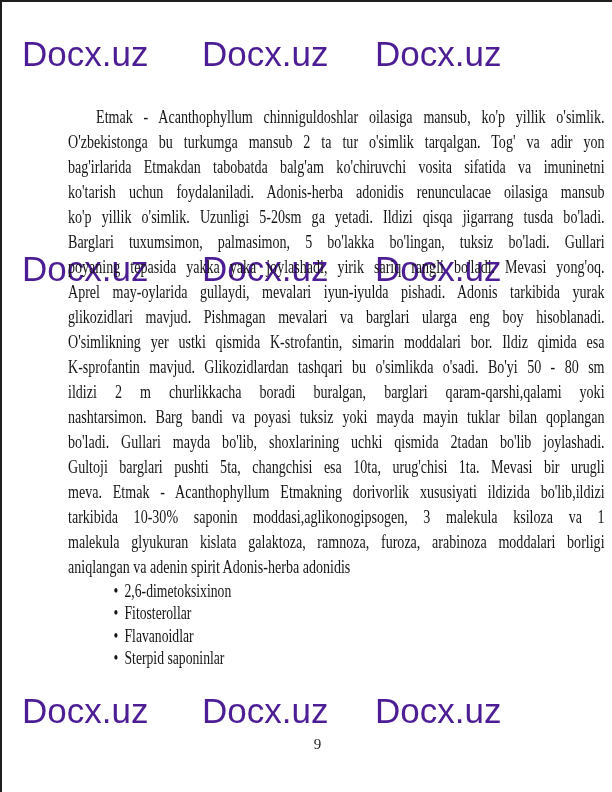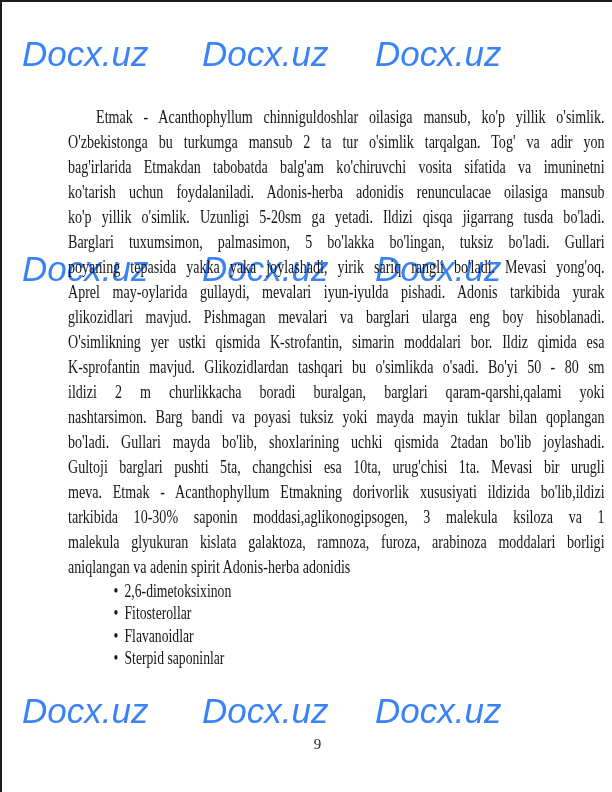--- a/index.html
+++ b/index.html
@@ -13,24 +13,23 @@
   }
   .edge-top  { position: absolute; top: 0; left: 0; width: 612px; height: 2px; background: #1e1e1e; }
   .edge-left { position: absolute; top: 0; left: 0; width: 2px; height: 792px; background: #1e1e1e; }
 
   
   .wm {
     position: absolute;
     font-family: "Liberation Sans", sans-serif;
     font-size: 35px;
     line-height: 35px;
-    color: #3b82f6;
+    color: #4c1d95;
     letter-spacing: 0px;
     user-select: none;
-    font-style: italic;
   }
   .wm-r1 { top: 36px; }
   .wm-r2 { top: 251px; }
   .wm-r3 { top: 693px; }
   .wm-c1 { left: 22px; }
   .wm-c2 { left: 202px; }
   .wm-c3 { left: 375px; }
 
   
   .body-text {

